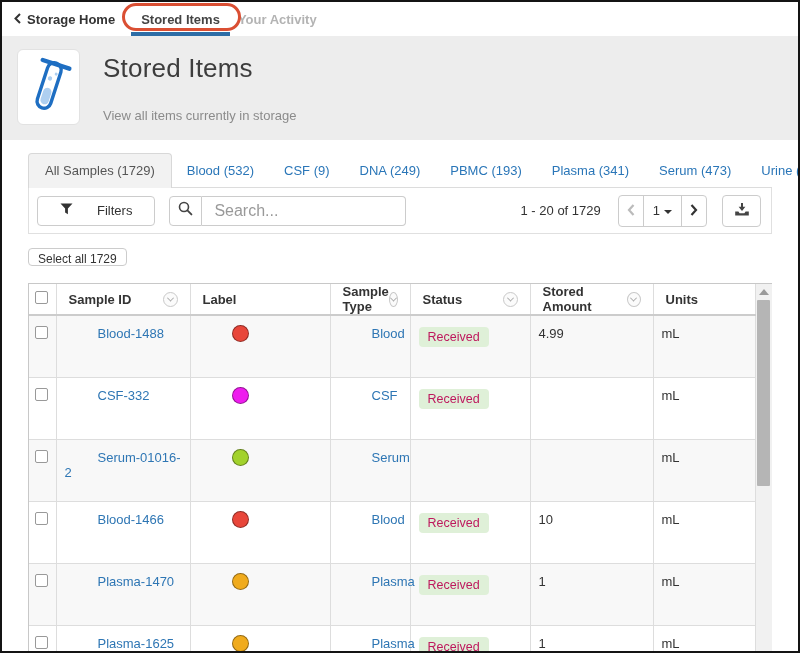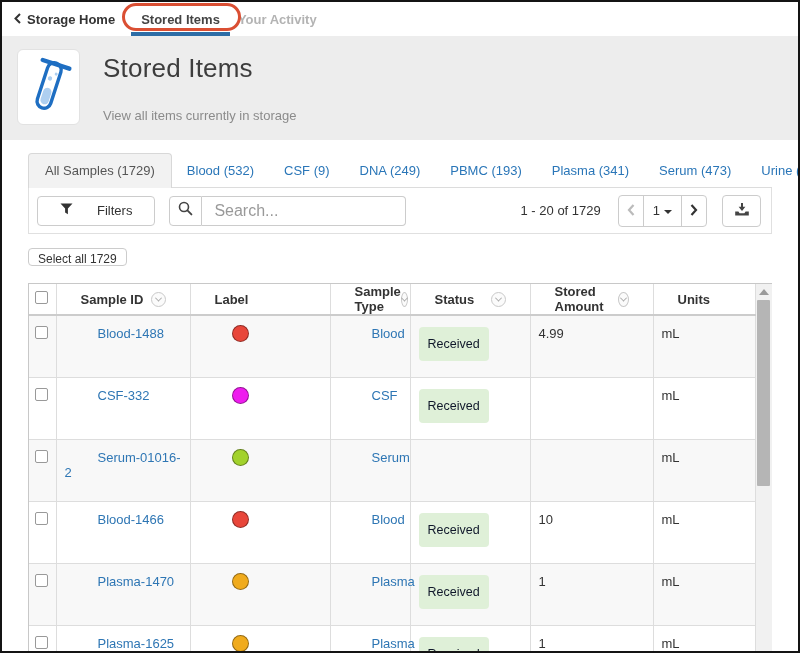--- a/index.html
+++ b/index.html
@@ -60,38 +60,38 @@
                 border-top: 4px solid #333; margin-top: 2px; }
   .export-btn { margin-left: 15px; width: 39px; height: 32px; display: flex; align-items: center;
                 justify-content: center; }
 
   .select-all-btn { margin-top: 14px; font-size: 12px; padding: 3px 9px; border-radius: 4px; height: 18px; }
 
   
   .table-wrap { display: flex; margin-top: 16px; width: 744px; border: 1px solid #c8c8c8; }
   table { border-collapse: collapse; table-layout: fixed; width: 726px; background: #fff; }
   th { height: 29px; font-size: 13px; font-weight: 700; color: #333; text-align: left;
-       padding: 0 24px; border-right: 1px solid #ddd; border-bottom: 2px solid #ccc; background: #fff; }
+       padding: 0 12px; border-right: 1px solid #ddd; border-bottom: 2px solid #ccc; background: #fff; }
   .th-inner { display: flex; align-items: center; }
   .sort-icon { display: none; margin-left: auto; width: 15px; height: 15px; border-radius: 50%;
                border: 1px solid #c9c9c9; background: #fbfbfb; align-items: center; justify-content: center; }
   th.sortable .sort-icon { display: inline-flex; }
   .sort-caret { width: 5px; height: 5px; border-right: 1.6px solid #a9a9a9; border-bottom: 1.6px solid #a9a9a9;
                 transform: rotate(45deg) translate(-1px,-1px); }
   td { height: 62px; vertical-align: top; font-size: 13px; color: #333; padding: 10px 8px 0;
        border-right: 1px solid #ddd; border-bottom: 1px solid #ddd; }
   tbody tr:nth-child(odd) { background: #f8f8f8; }
   .link { color: #2e76b4; cursor: pointer; text-decoration: none; margin-left: 33px; }
   .checkbox { width: 13px; height: 13px; border: 1px solid #999; border-radius: 2px; background: #fff;
               display: inline-block; cursor: pointer; }
   th .checkbox { margin-top: 0; }
   .dot { width: 17px; height: 17px; border-radius: 50%; display: inline-block;
          border: 1px solid rgba(0,0,0,.38); margin-left: 33px; margin-top: -1px; }
-  .badge { display: none; background: #dff0d8; color: #0f172a; font-size: 12.5px;
-           padding: 10px 9px; border-radius: 4px; margin-top: 1px; }
+  .badge { display: none; background: #dff0d8; color: #be185d; font-size: 12.5px;
+           padding: 3px 9px; border-radius: 4px; margin-top: 1px; }
   .badge.visible { display: inline-block; }
   .c-amount { text-align: left; }
 
   .scrollbar { width: 16px; background: #f1f1f1; position: relative; flex-shrink: 0; }
   .scroll-up-arrow { position: absolute; top: 5px; left: 3px; width: 0; height: 0;
                      border-left: 5px solid transparent; border-right: 5px solid transparent;
                      border-bottom: 6px solid #9a9a9a; }
   .scroll-thumb { position: absolute; top: 16px; left: 1px; width: 13px; height: 186px;
                   background: #b5b5b5; border-radius: 1px; cursor: grab; }
 </style>

